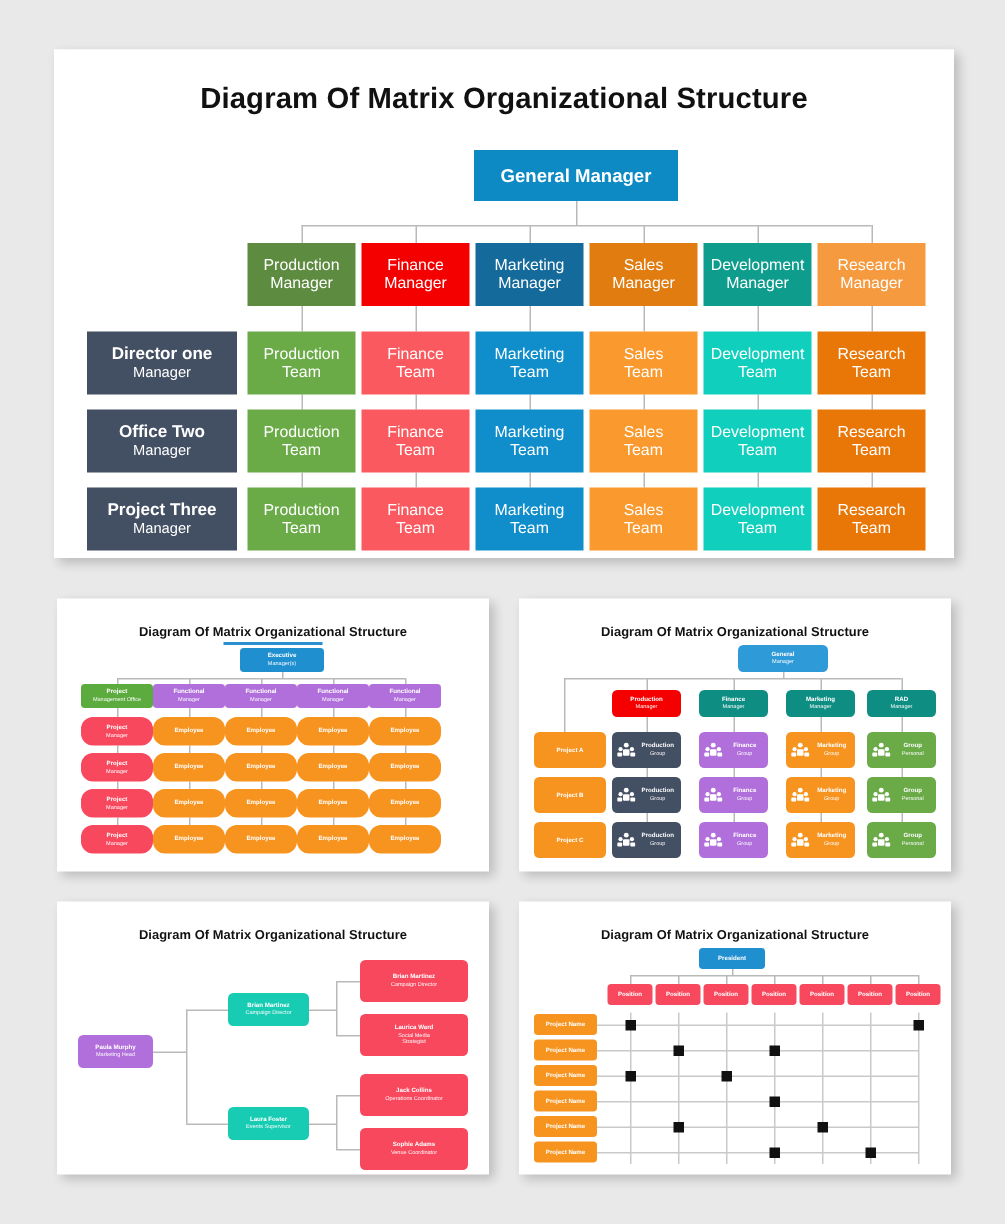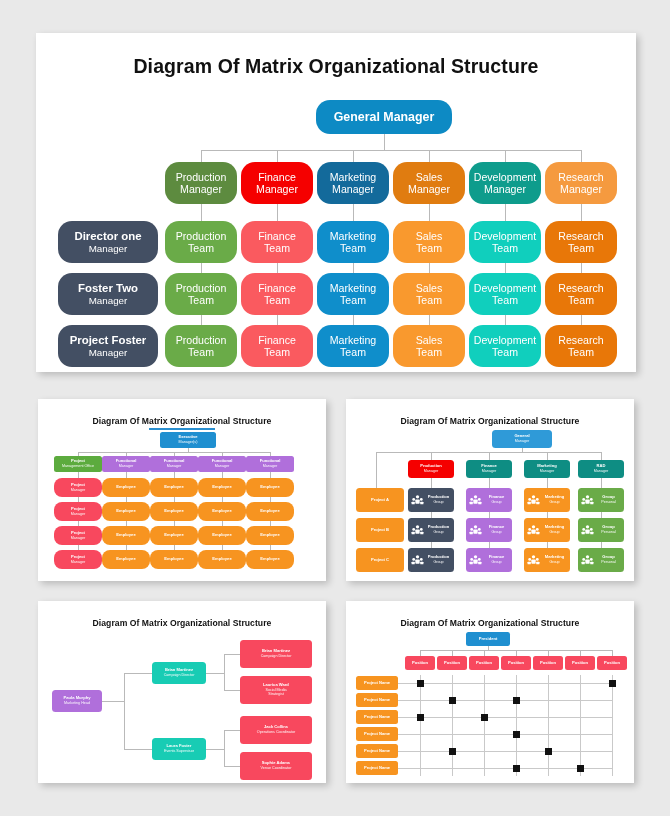--- a/index.html
+++ b/index.html
@@ -43,21 +43,21 @@
   .node {
     position: absolute;
     display: flex; flex-direction: column;
     align-items: center; justify-content: center;
     color: #fff; text-align: center; line-height: 1.18;
   }
   .node .l1 { font-weight: bold; }
   .node .l2 { font-weight: normal; }
 
   
-  #slide-main .node { font-size: 10.6px; border-radius: 14px; }
+  #slide-main .node { font-size: 10.6px; }
   #slide-main .node .l1 { font-weight: normal; }
   #slide-main .proj .l1 { font-weight: bold; font-size: 11.4px; }
   #slide-main .proj .l2 { font-size: 9.8px; }
   #slide-main .gm .l1 { font-weight: bold; font-size: 12.4px; }
 
   
   .ln { position: absolute; background: #b9b9b9; }
   .lnv { width: 1px; }
   .lnh { height: 1px; }
 
@@ -162,21 +162,21 @@
           </div>
           <div class="node " style="left: 433px; top: 143px; width: 72px; height: 42px; background: rgb(16, 207, 189);">
             <span class="l1">Development</span>
             <span class="l2">Team</span>
           </div>
           <div class="node " style="left: 509px; top: 143px; width: 72px; height: 42px; background: rgb(232, 119, 8);">
             <span class="l1">Research</span>
             <span class="l2">Team</span>
           </div>
           <div class="node proj" style="left: 22px; top: 195px; width: 100px; height: 42px; background: rgb(67, 79, 99);">
-            <span class="l1">Foster Two</span>
+            <span class="l1">Office Two</span>
             <span class="l2">Manager</span>
           </div>
           <div class="node " style="left: 129px; top: 195px; width: 72px; height: 42px; background: rgb(106, 171, 72);">
             <span class="l1">Production</span>
             <span class="l2">Team</span>
           </div>
           <div class="node " style="left: 205px; top: 195px; width: 72px; height: 42px; background: rgb(250, 90, 95);">
             <span class="l1">Finance</span>
             <span class="l2">Team</span>
           </div>
@@ -190,21 +190,21 @@
           </div>
           <div class="node " style="left: 433px; top: 195px; width: 72px; height: 42px; background: rgb(16, 207, 189);">
             <span class="l1">Development</span>
             <span class="l2">Team</span>
           </div>
           <div class="node " style="left: 509px; top: 195px; width: 72px; height: 42px; background: rgb(232, 119, 8);">
             <span class="l1">Research</span>
             <span class="l2">Team</span>
           </div>
           <div class="node proj" style="left: 22px; top: 247px; width: 100px; height: 42px; background: rgb(67, 79, 99);">
-            <span class="l1">Project Foster</span>
+            <span class="l1">Project Three</span>
             <span class="l2">Manager</span>
           </div>
           <div class="node " style="left: 129px; top: 247px; width: 72px; height: 42px; background: rgb(106, 171, 72);">
             <span class="l1">Production</span>
             <span class="l2">Team</span>
           </div>
           <div class="node " style="left: 205px; top: 247px; width: 72px; height: 42px; background: rgb(250, 90, 95);">
             <span class="l1">Finance</span>
             <span class="l2">Team</span>
           </div>

